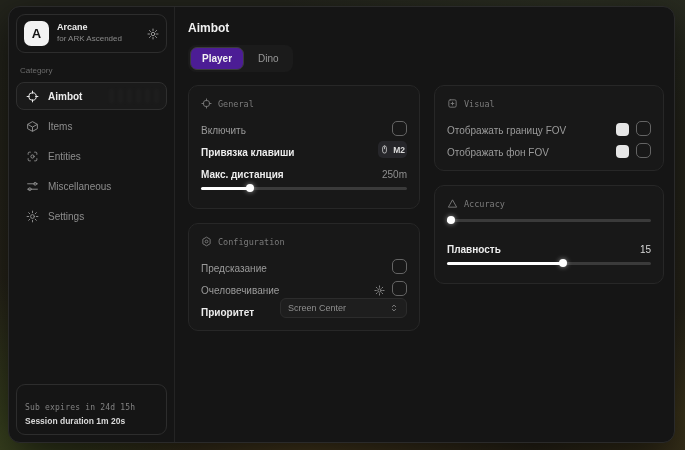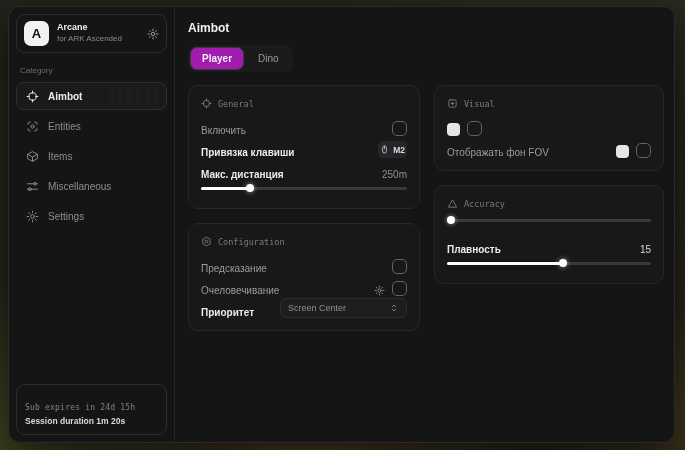--- a/index.html
+++ b/index.html
@@ -34,21 +34,21 @@
   .ghost{position:absolute;right:7px;top:6px;width:50px;height:14px;opacity:.6;filter:blur(1.2px);
     background:repeating-linear-gradient(90deg,#202020 0 5px,transparent 5px 9px);border-radius:2px;}
   .footer-card{margin-top:auto;border:1px solid #2d2d2d;border-radius:9px;padding:18px 8px 8px;}
   .footer-line1{font-family:"DejaVu Sans Mono",monospace;font-size:8px;color:#828282;letter-spacing:.2px;white-space:nowrap;}
   .footer-line2{font-size:8.5px;font-weight:700;color:#d9d9d9;margin-top:4px;white-space:nowrap;}
   
   .content{flex:1;padding:14px 13px;box-sizing:border-box;display:flex;flex-direction:column;}
   .page-title{font-size:12px;font-weight:700;color:#f1f1f1;}
   .tabs{display:inline-flex;background:#1b1b1b;border-radius:8px;padding:2px;margin-top:10px;align-self:flex-start;gap:2px;}
   .tab{font-size:10px;padding:5px 11px;border-radius:7px;color:#989898;border:1px solid transparent;cursor:default;}
-  .tab.active{background:#a21caf;border-color:#3b3b3b;color:#f2f2f2;font-weight:600;}
+  .tab.active{background:#4c1d95;border-color:#3b3b3b;color:#f2f2f2;font-weight:600;}
   .grid{display:flex;gap:14px;margin-top:13px;}
   .col{display:flex;flex-direction:column;gap:14px;}
   .col-left{width:232px;min-width:232px;}
   .col-right{width:230px;min-width:230px;}
   .card{background:#181818;border:1px solid #272727;border-radius:10px;padding:9px 12px 12px;box-sizing:border-box;}
   .card-header{display:flex;align-items:center;gap:6px;color:#7b7b7b;font-family:"DejaVu Sans Mono",monospace;font-size:8.5px;margin:3px 0 5px;}
   .row{display:flex;align-items:flex-end;min-height:22px;gap:7px;}
   .row-label{font-size:10px;color:#9b9b9b;flex:1;}
   .row-label.strong{color:#ececec;font-weight:700;}
   .row-value{font-size:10px;color:#8f8f8f;}
@@ -94,40 +94,40 @@
               <circle cx="12" cy="12" r="7"></circle>
               <path d="M12 2v4M12 18v4M2 12h4M18 12h4"></path>
             </svg>
         </span>
         <span>Aimbot</span>
         <span class="ghost"></span>
       </div>
 
       <div class="nav-item">
         <span class="icon">
+          <svg width="13" height="13" viewBox="0 0 24 24" fill="none" stroke="currentColor" stroke-width="1.8" stroke-linejoin="round">
+              <path d="M21 8l-9-5-9 5v8l9 5 9-5z"></path>
+              <path d="M3 8l9 5 9-5"></path>
+              <path d="M12 13v8"></path>
+            </svg>
+        </span>
+        <span>Items</span>
+      </div>
+
+      <div class="nav-item">
+        <span class="icon">
           <svg width="13" height="13" viewBox="0 0 24 24" fill="none" stroke="currentColor" stroke-width="1.8" stroke-linecap="round">
               <path d="M4 8V6a2 2 0 0 1 2-2h2"></path>
               <path d="M16 4h2a2 2 0 0 1 2 2v2"></path>
               <path d="M20 16v2a2 2 0 0 1-2 2h-2"></path>
               <path d="M8 20H6a2 2 0 0 1-2-2v-2"></path>
               <circle cx="12" cy="12" r="3"></circle>
             </svg>
         </span>
         <span>Entities</span>
-      </div>
-
-      <div class="nav-item">
-        <span class="icon">
-          <svg width="13" height="13" viewBox="0 0 24 24" fill="none" stroke="currentColor" stroke-width="1.8" stroke-linejoin="round">
-              <path d="M21 8l-9-5-9 5v8l9 5 9-5z"></path>
-              <path d="M3 8l9 5 9-5"></path>
-              <path d="M12 13v8"></path>
-            </svg>
-        </span>
-        <span>Items</span>
       </div>
 
       <div class="nav-item">
         <span class="icon">
           <svg width="13" height="13" viewBox="0 0 24 24" fill="none" stroke="currentColor" stroke-width="1.8" stroke-linecap="round">
               <path d="M3 7h14M20 7h1M3 17h4M10 17h11"></path>
               <circle cx="17" cy="7" r="2.6"></circle>
               <circle cx="7" cy="17" r="2.6"></circle>
             </svg>
         </span>
@@ -251,20 +251,21 @@
           <div class="card-header">
             <span class="icon">
               <svg width="11" height="11" viewBox="0 0 24 24" fill="none" stroke="currentColor" stroke-width="2" stroke-linecap="round">
                   <rect x="4" y="4" width="16" height="16" rx="3"></rect>
                   <path d="M12 9v6M9 12h6"></path>
                 </svg>
             </span>
             <span>Visual</span>
           </div>
           <div class="row">
+            <span class="row-label">Отображать границу FOV</span>
             <span class="swatch" style="background: rgb(230, 230, 230);"></span>
             <span class="checkbox"></span>
           </div>
           <div class="row">
             <span class="row-label">Отображать фон FOV</span>
             <span class="swatch" style="background: rgb(230, 230, 230);"></span>
             <span class="checkbox"></span>
           </div>
         </div>
 

